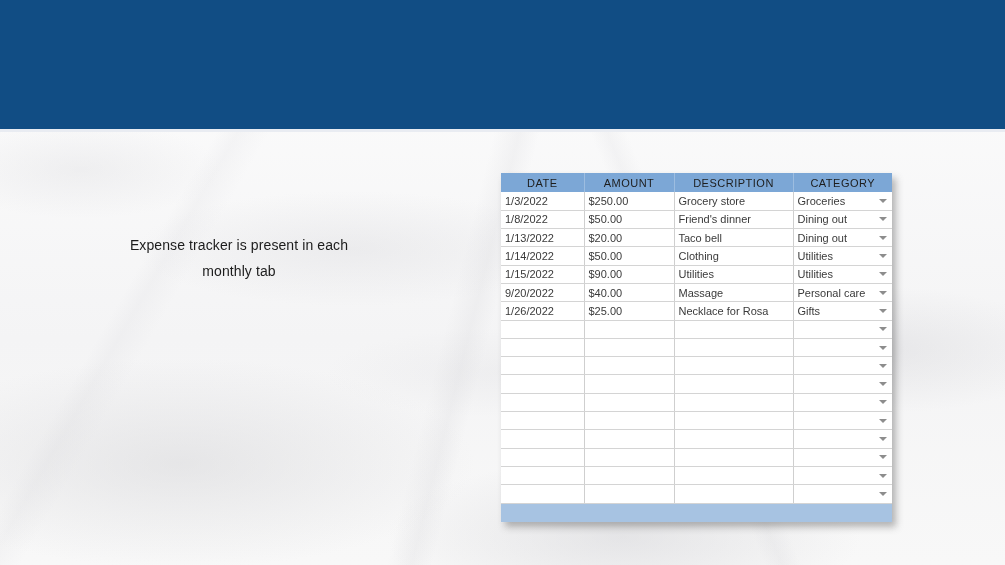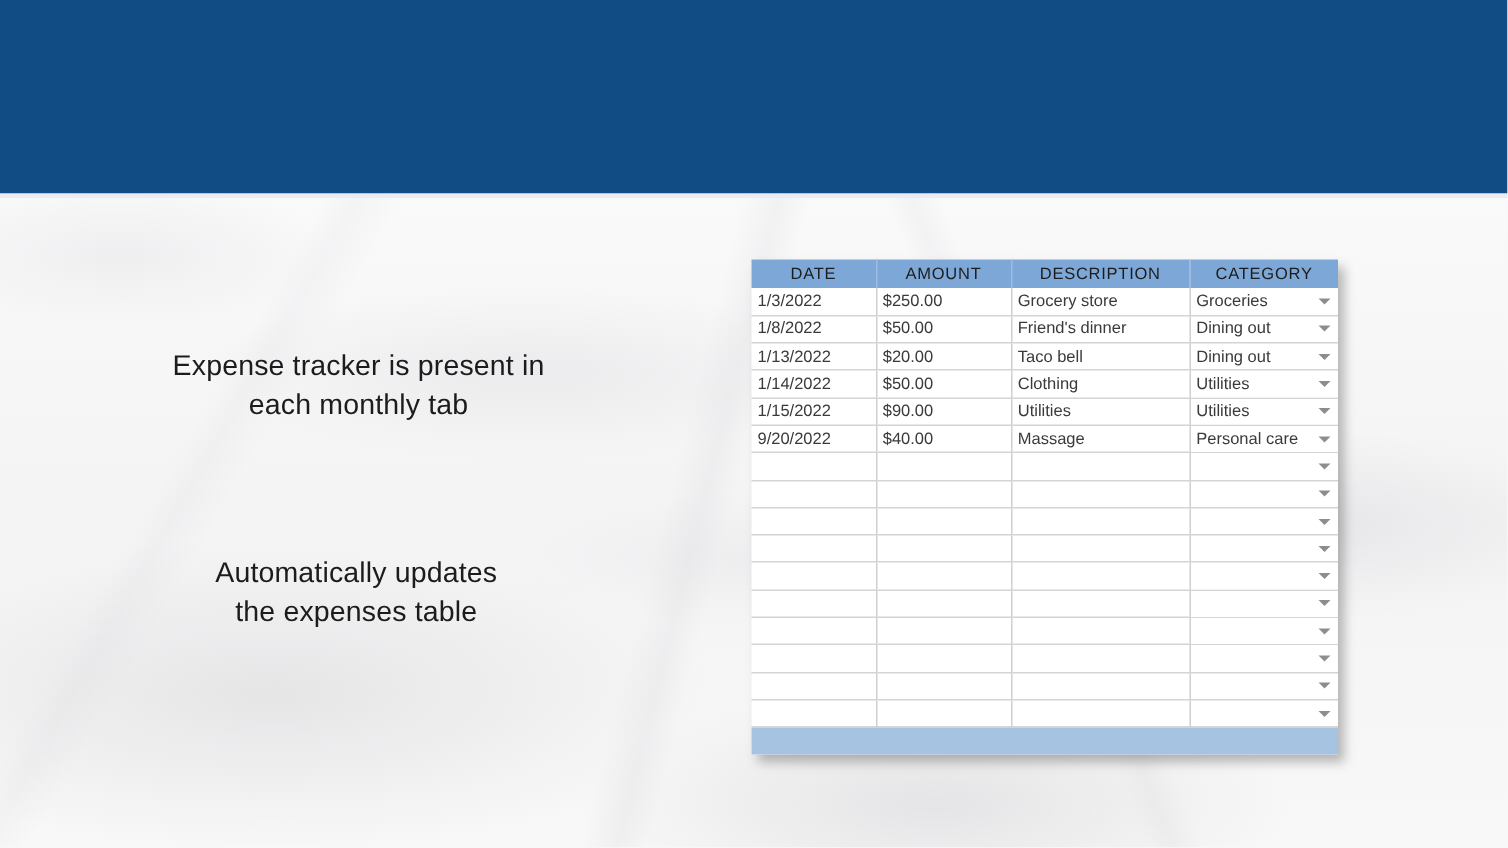--- a/index.html
+++ b/index.html
@@ -84,21 +84,21 @@
     top: 17px;
     width: 70px;
     height: 94px;
   }
 
   
   .callout {
     position: absolute;
     text-align: center;
     color: #1c1c1c;
-    font-size: 19px;
+    font-size: 14px;
     line-height: 26px;
     letter-spacing: 0.1px;
   }
   #callout-1 { left: 115px; top: 232px; width: 248px; }
   #callout-2 { left: 135px; top: 370px; width: 205px; }
 
   
   #table-wrap {
     position: absolute;
     left: 501px;
@@ -193,21 +193,20 @@
         <rect x="55" y="65" width="9" height="9"></rect>
         <rect x="12" y="78" width="9" height="9"></rect>
         <rect x="26.5" y="78" width="9" height="9"></rect>
         <rect x="41" y="78" width="9" height="9"></rect>
         <rect x="55" y="78" width="9" height="9"></rect>
       </g>
     </svg>
   </div>
 
   <div class="callout" id="callout-1">Expense tracker is present in each monthly tab</div>
-  <div class="callout" id="callout-2">Automatically updates the expenses table</div>
 
   <div id="table-wrap">
     <table class="sheet">
       <colgroup>
         <col class="c-date">
           <col class="c-amount">
           <col class="c-desc">
           <col class="c-cat">
       </colgroup>
       <thead>
@@ -249,20 +248,26 @@
             <td>Utilities</td>
             <td class="cat-cell"><span>Utilities</span><span class="dd-arrow"></span></td>
           </tr>
           <tr>
             <td>9/20/2022</td>
             <td>$40.00</td>
             <td>Massage</td>
             <td class="cat-cell"><span>Personal care</span><span class="dd-arrow"></span></td>
           </tr>
           <tr>
+            <td>1/26/2022</td>
+            <td>$25.00</td>
+            <td>Necklace for Rosa</td>
+            <td class="cat-cell"><span>Gifts</span><span class="dd-arrow"></span></td>
+          </tr>
+          <tr>
             <td></td>
             <td></td>
             <td></td>
             <td class="cat-cell"><span></span><span class="dd-arrow"></span></td>
           </tr>
           <tr>
             <td></td>
             <td></td>
             <td></td>
             <td class="cat-cell"><span></span><span class="dd-arrow"></span></td>

